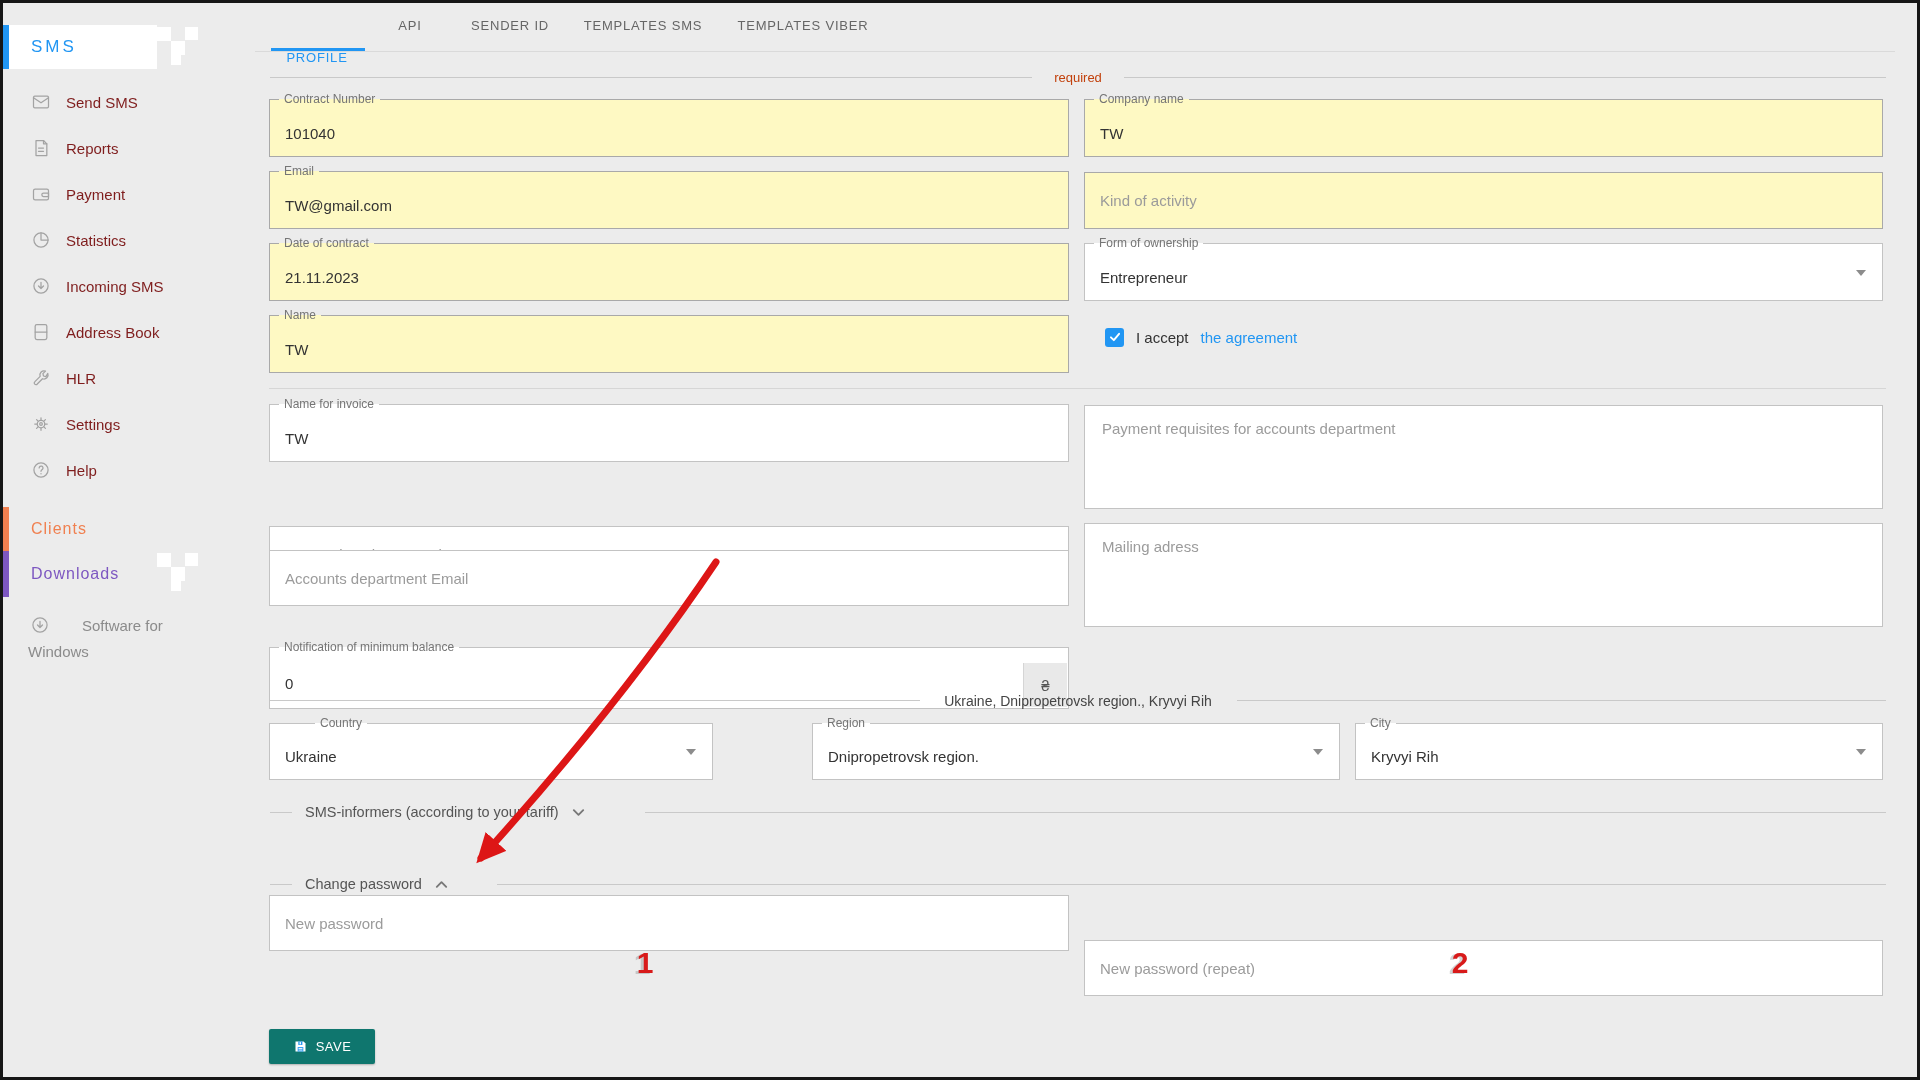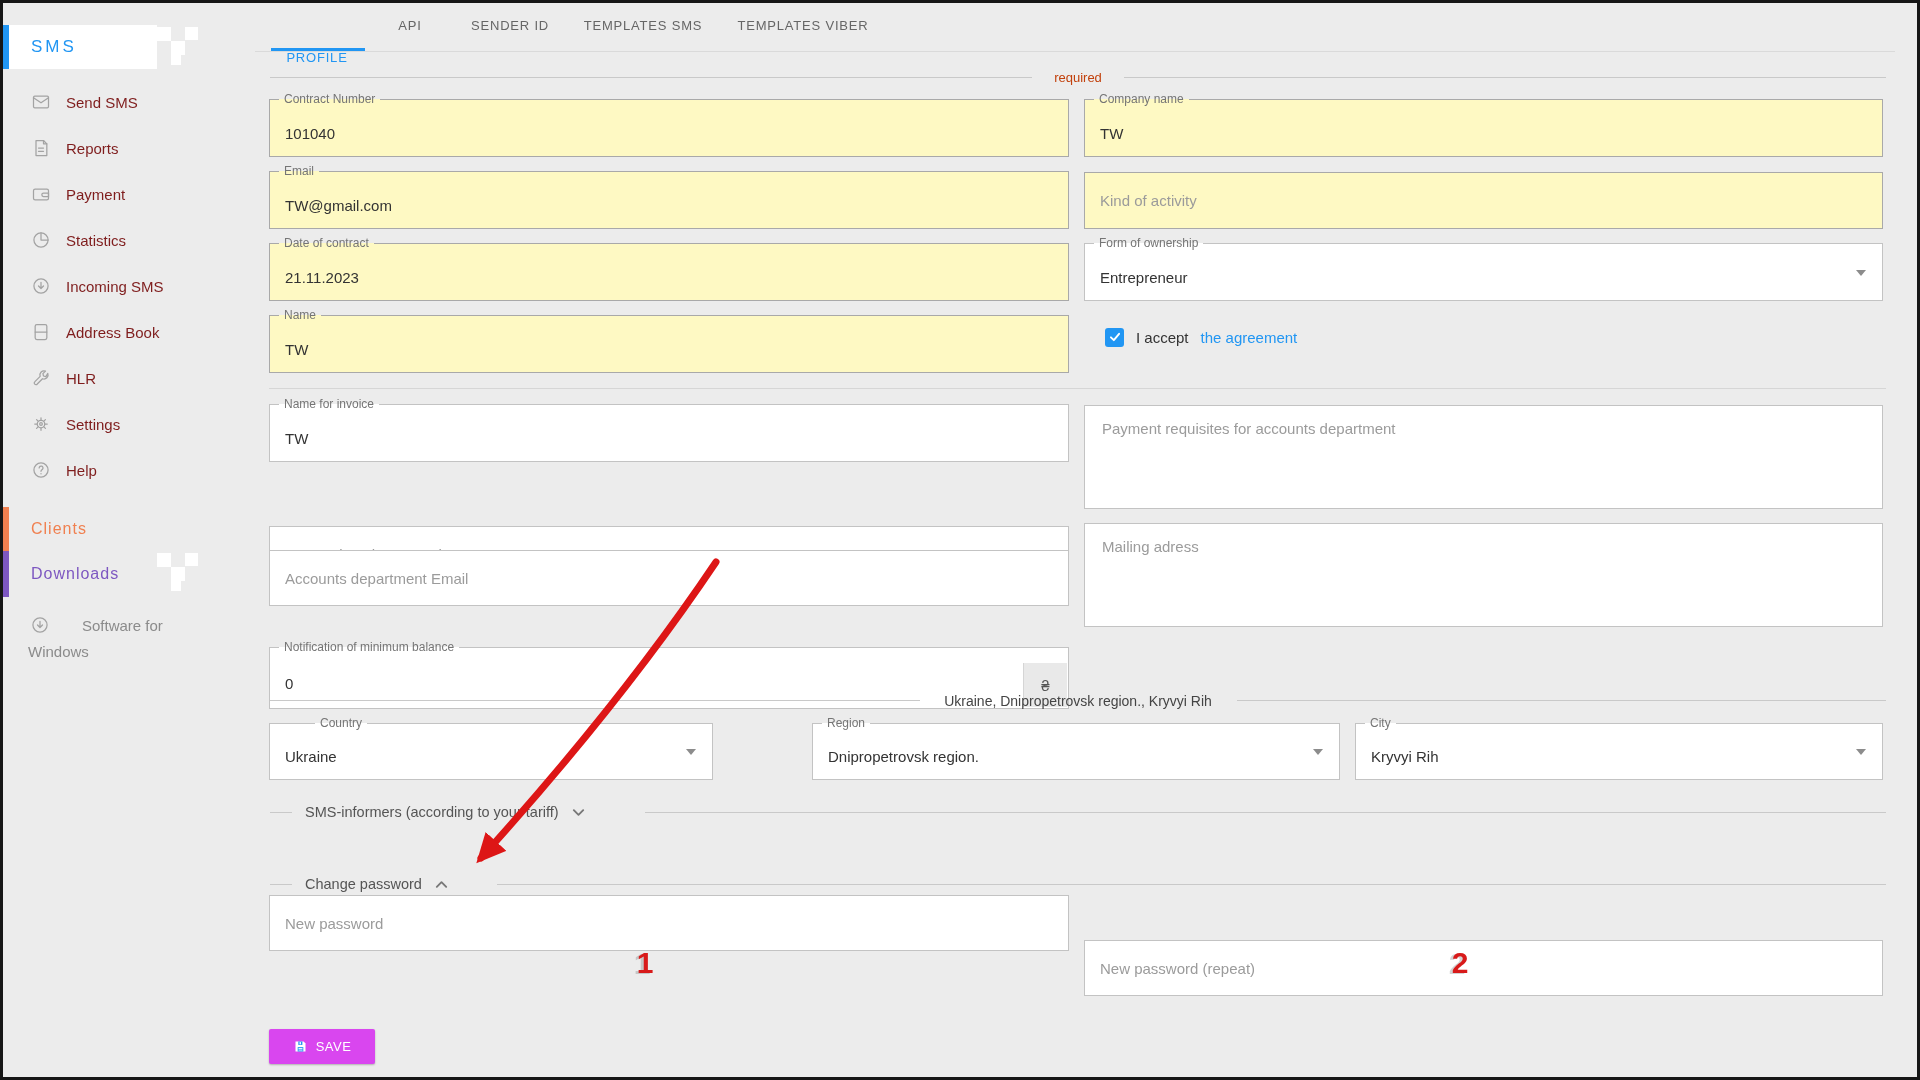--- a/index.html
+++ b/index.html
@@ -53,21 +53,21 @@
   .ta::placeholder { color:#9b9b9b; opacity:1; }
   
   .check-row { position:absolute; left:1105px; top:326px; display:flex; align-items:center; gap:12px; height:22px; }
   .checkbox { width:19px; height:19px; background:#2196f3; border-radius:3px; display:flex; align-items:center; justify-content:center; cursor:pointer; }
   .check-label { font-size:15px; color:#333; }
   .check-link { font-size:15px; color:#2196f3; cursor:pointer; }
   
   .toggle-row { position:absolute; height:24px; display:flex; align-items:center; gap:12px; cursor:pointer; }
   .toggle-label { font-size:14.5px; color:#555; white-space:nowrap; }
   
-  .save-btn { position:absolute; left:269px; top:1029px; width:106px; height:35px; background:#d946ef; border-radius:2px;
+  .save-btn { position:absolute; left:269px; top:1029px; width:106px; height:35px; background:#0f766e; border-radius:2px;
               display:flex; align-items:center; justify-content:center; gap:8px; cursor:pointer; box-shadow:0 1px 2px rgba(0,0,0,.25); }
   .save-label { color:#fff; font-size:13px; letter-spacing:.5px; }
   
   .red-num { position:absolute; transform:translateX(-50%); font-size:30px; font-weight:700; color:#d81a1a;
              text-shadow:-3px 1px 0 rgba(130,130,130,.35); }
   .arrow-layer { position:absolute; inset:0; pointer-events:none; }
 </style>
 </head>
 <body>
 

